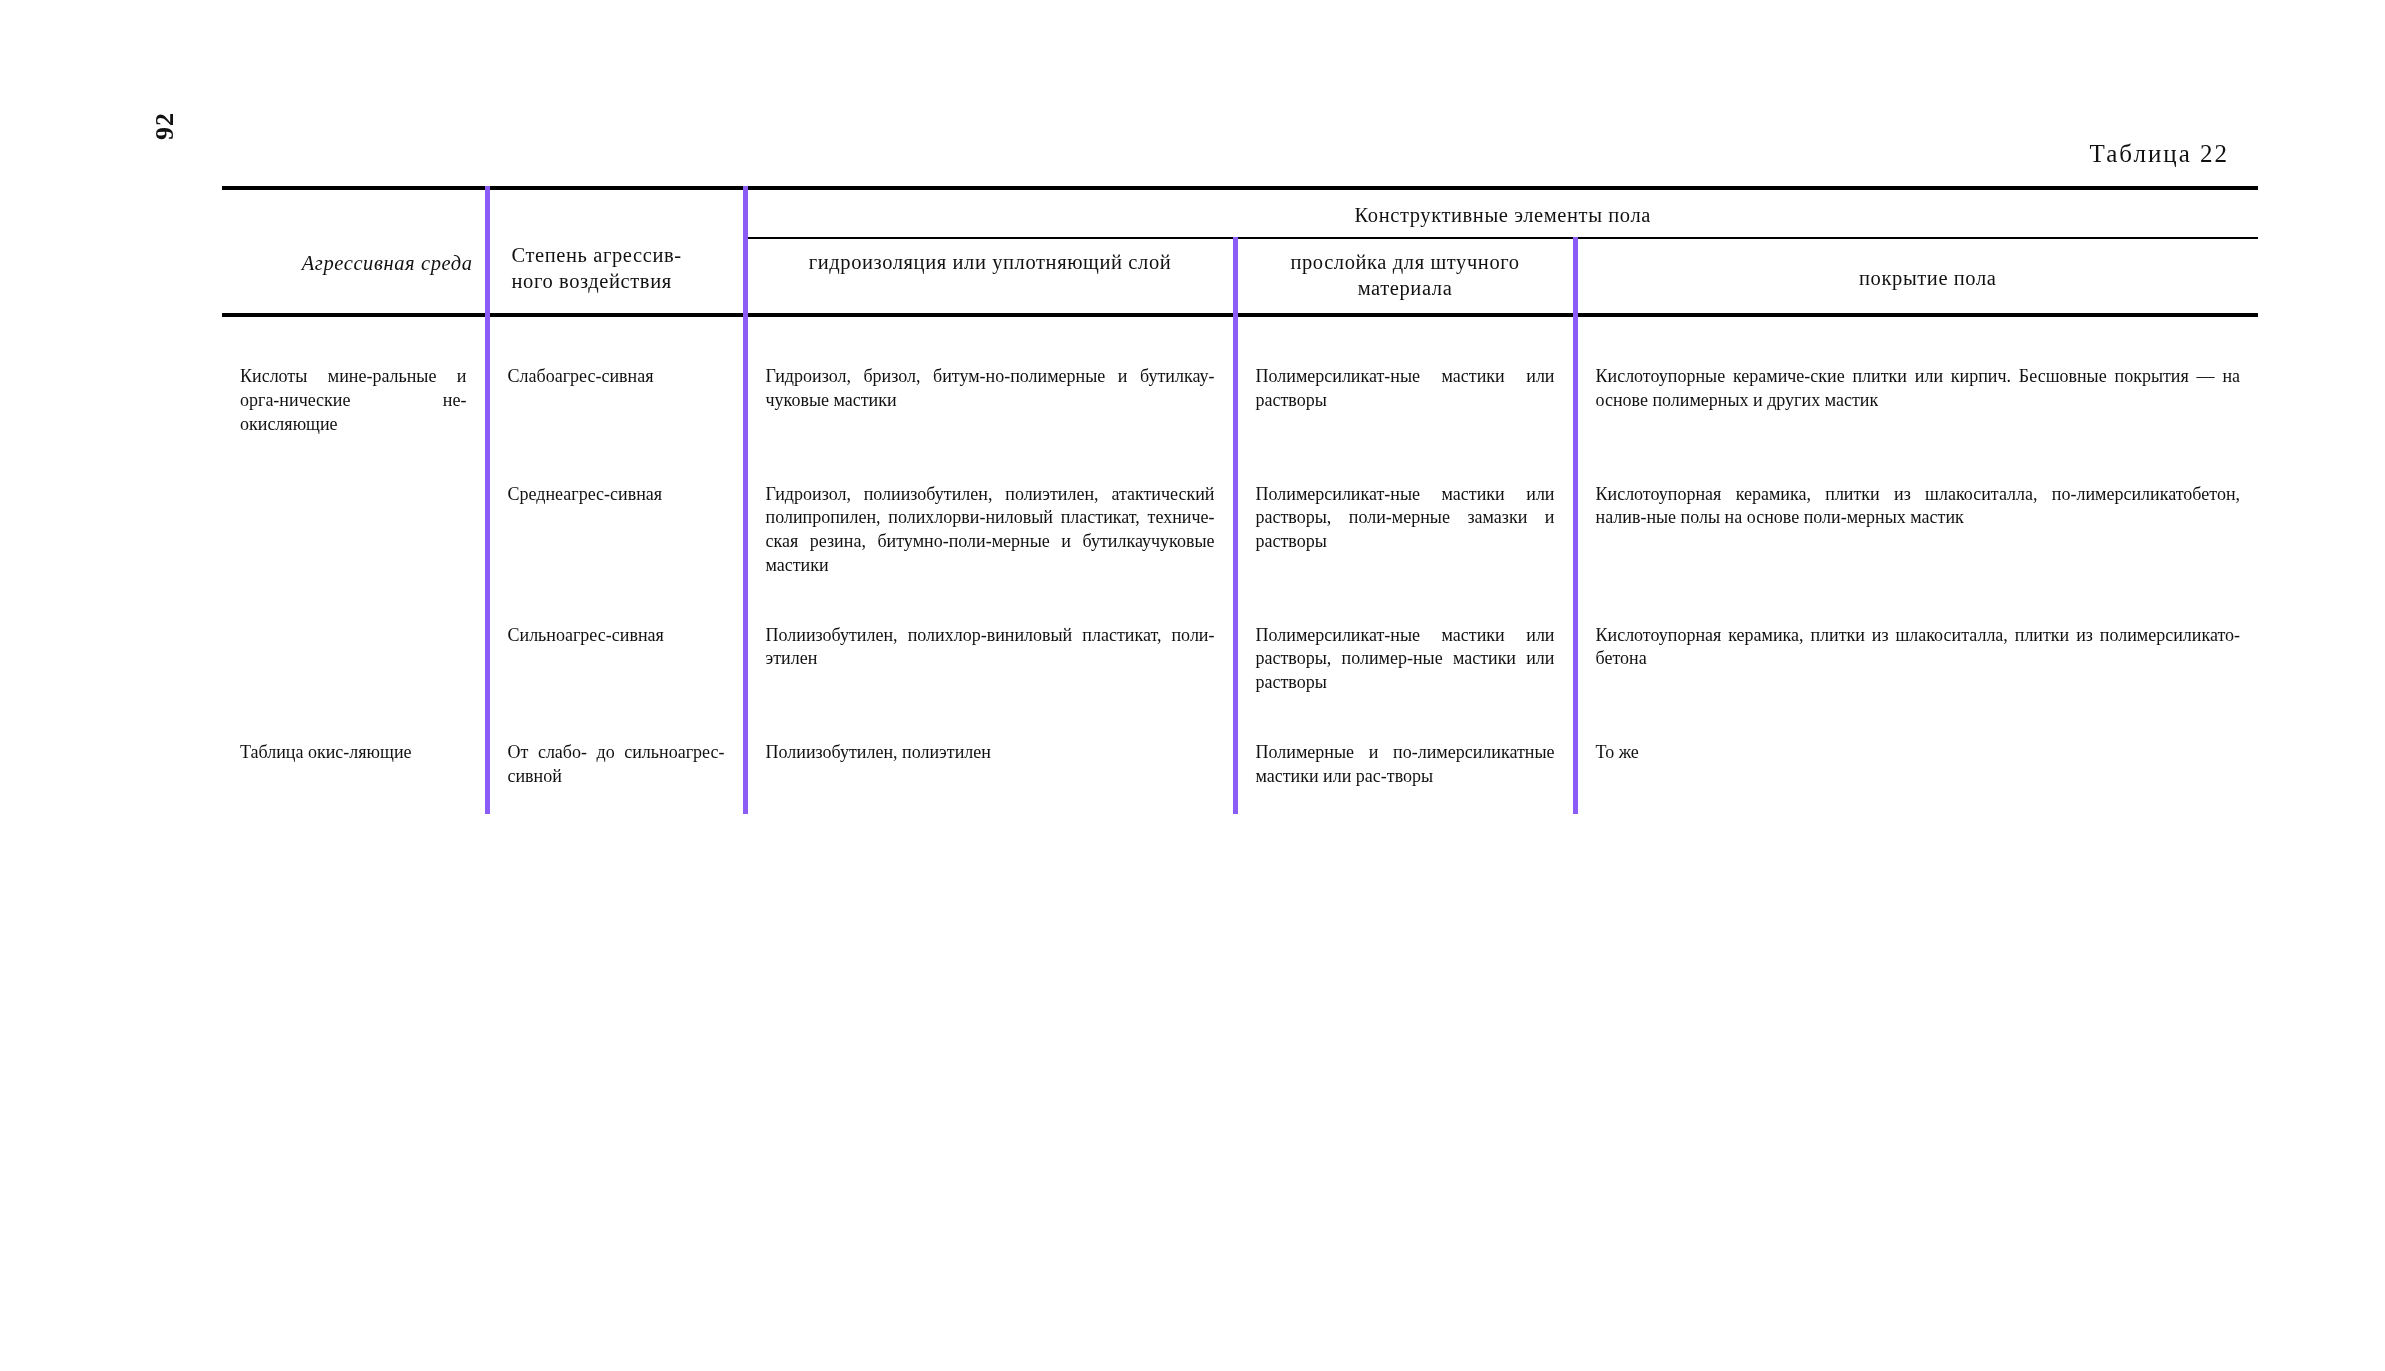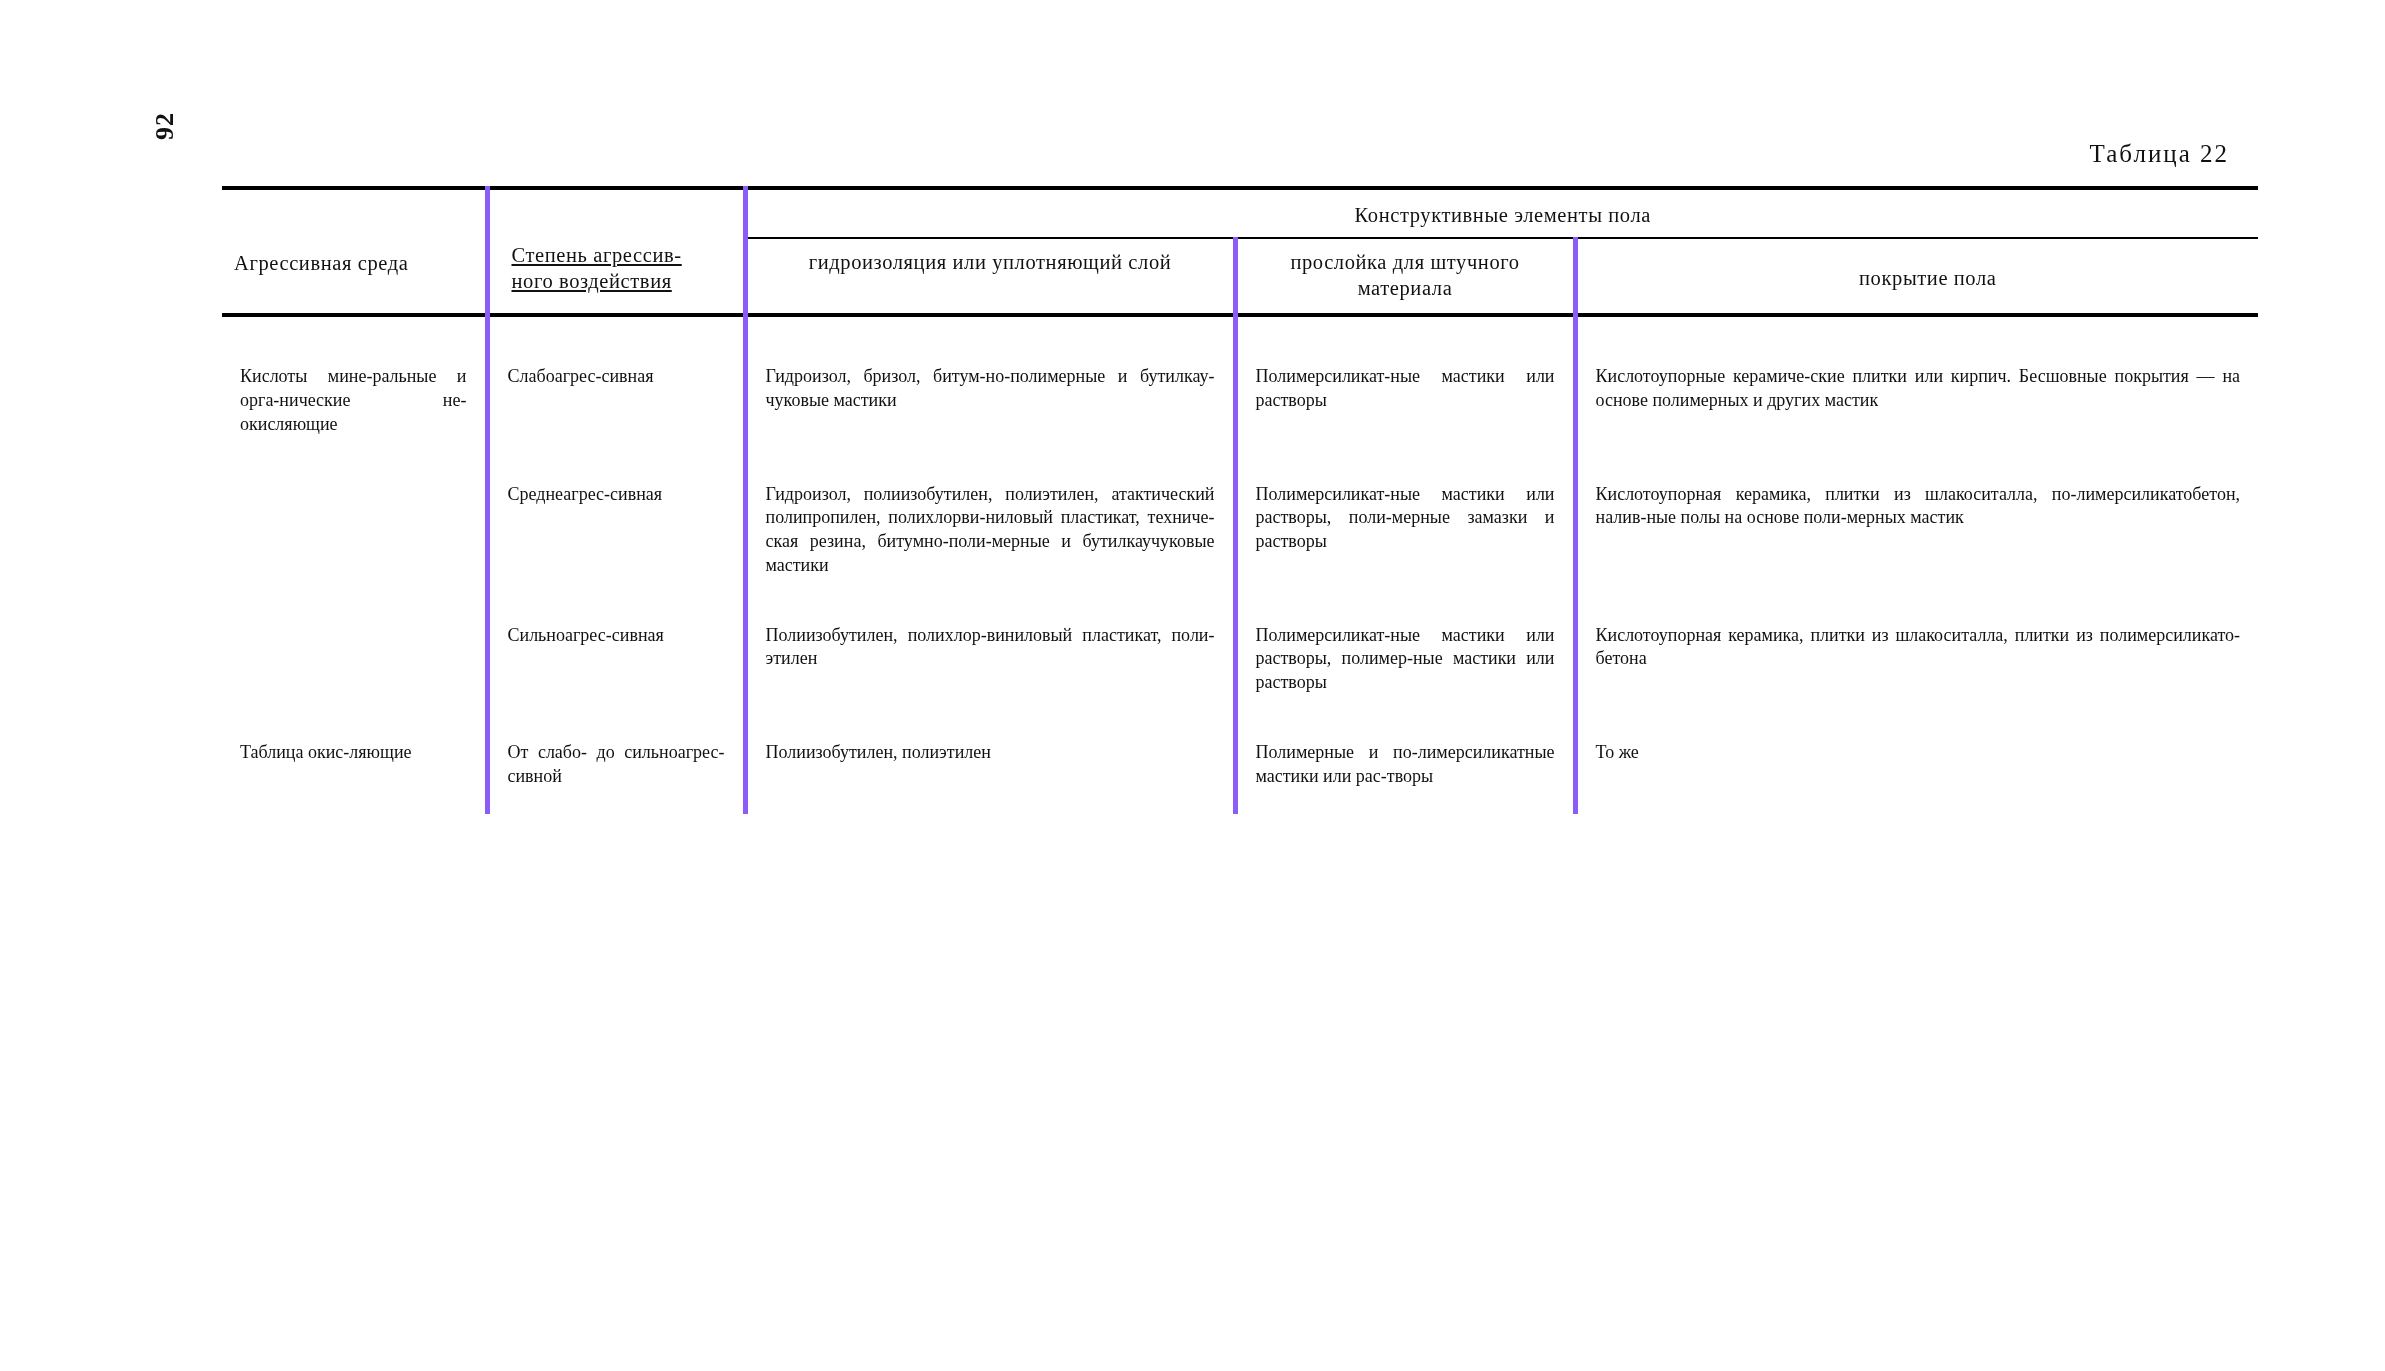--- a/index.html
+++ b/index.html
@@ -79,21 +79,22 @@
   
   .hdr {
     font-family: "Liberation Serif", serif;
     font-size: 20.5px;
     text-align: center;
     letter-spacing: 0.6px;
     line-height: 1.28;
     padding: 10px 12px 12px 12px;
   }
   .hdr-left {
-    text-align: left;
+    text-align: right;
+    font-style: italic;
   }
   .hdr-group {
     font-size: 20.5px;
     text-align: center;
     letter-spacing: 0.6px;
     padding: 14px 10px 10px 10px;
   }
 
   
   .cell {
@@ -133,21 +134,21 @@
         <col style="width:340px">
         <col style="width:683px">
       </colgroup>
 
       <tbody>
         <tr>
           <td class="rule-top" rowspan="2">
             <div class="hdr hdr-left" style="padding-top:60px;">Агрессивная среда</div>
           </td>
           <td class="rule-top vsep" rowspan="2">
-            <div class="hdr" style="padding-top:52px; white-space:pre-line; text-align:left; padding-left:22px;text-decoration:underline;">Степень агрессив-
+            <div class="hdr" style="padding-top:52px; white-space:pre-line; text-align:left; padding-left:22px;">Степень агрессив-
 ного воздействия</div>
           </td>
           <td class="rule-top vsep" colspan="3">
             <div class="hdr-group">Конструктивные элементы пола</div>
           </td>
         </tr>
         <tr>
           <td class="rule-thin vsep">
             <div class="hdr">гидроизоляция или уплотняющий слой</div>
           </td>

